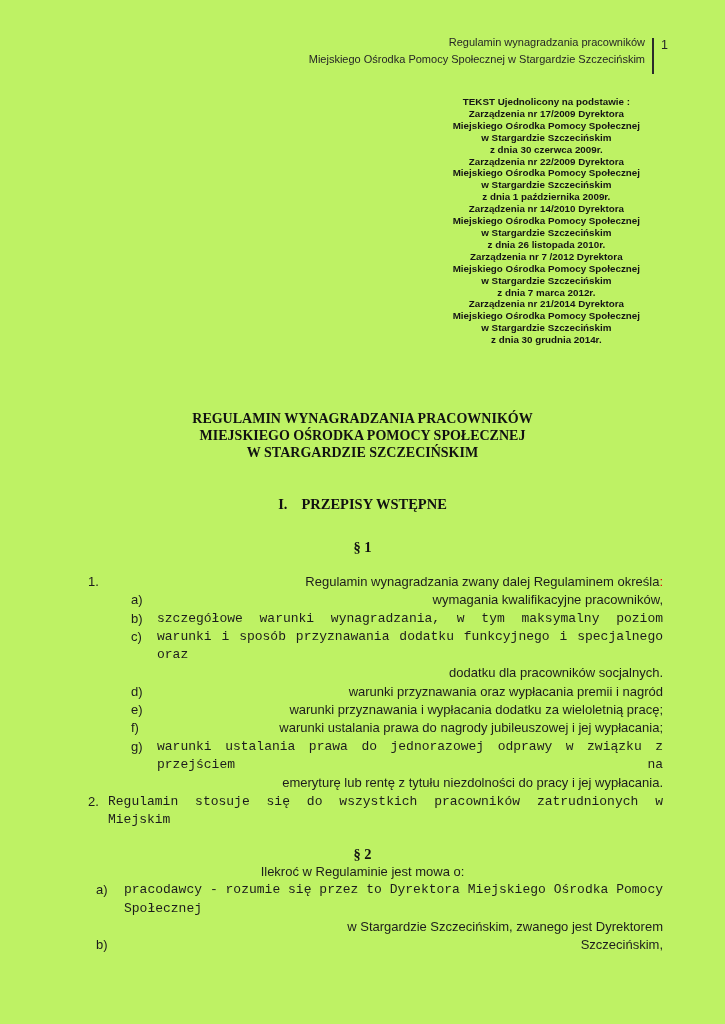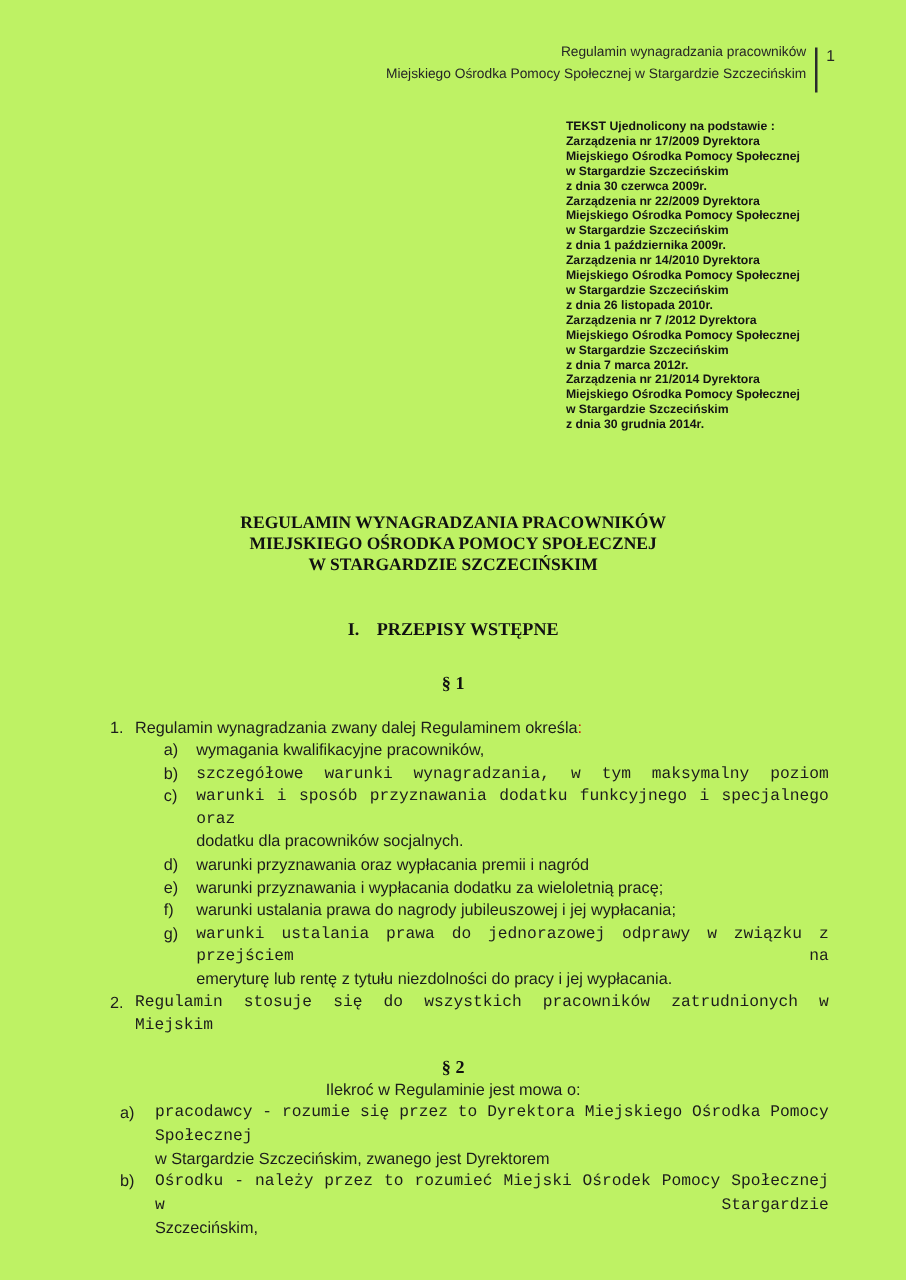--- a/index.html
+++ b/index.html
@@ -8,41 +8,41 @@
     overflow:hidden; font-family:"Liberation Sans","DejaVu Sans",sans-serif;
     color:#1c1c1c;
   }
   
   .header { position:absolute; top:34px; right:80px; text-align:right; }
   .header-line { font-size:11px; line-height:17px; color:#262626; white-space:nowrap; }
   .page-num-bar { position:absolute; top:38px; right:71px; width:2px; height:36px; background:#2b2b2b; }
   .page-num { position:absolute; top:38px; right:57px; font-size:12.5px; color:#262626; }
   
   .legal {
-    position:absolute; top:96px; right:85px; text-align:left;
+    position:absolute; top:96px; right:85px; text-align:center;
     font-weight:700; font-size:9.8px; line-height:11.9px; color:#141414;
   }
   .legal div { white-space:nowrap; }
   
   .content { position:absolute; top:410px; left:62px; width:601px; font-size:13px; line-height:18.3px; }
   .serif { font-family:"Liberation Serif","DejaVu Serif",serif; }
   .doc-title { text-align:center; font-weight:700; font-size:14px; line-height:17px; color:#111111; }
   .section-heading { margin-top:34px; text-align:center; font-weight:700; font-size:14.5px; line-height:18px; color:#111111; }
   .section-heading .sec-num { margin-right:14px; }
   .para-mark { text-align:center; font-weight:700; font-size:14.5px; line-height:18px; color:#111111; }
   .mark-1 { margin-top:25px; }
   .mark-2 { margin-top:16px; }
   .num-item { position:relative; padding-left:46px; }
   .num-item.first { margin-top:17px; }
   .num-marker { position:absolute; left:26px; top:0; }
   .sub-item { position:relative; padding-left:95px; }
   .sub-marker { position:absolute; left:69px; top:0; }
   .sub2-item { position:relative; padding-left:62px; }
   .sub2-marker { position:absolute; left:34px; top:0; }
-  .line { text-align:left; }
+  .line { text-align:right; }
   .line.stretch { text-align:justify; text-align-last:justify;font-family:Liberation Mono, monospace; }
   .intro-line { text-align:center; }
   .red { color:#e00000; }
 </style>
 </head>
 <body>
 
 <div class="page">
 
   <div class="header">
@@ -142,18 +142,17 @@
     <div class="intro-line">Ilekroć w Regulaminie jest mowa o:</div>
 
     <div class="sub2-item">
       <span class="sub2-marker">a)</span>
       <div class="line stretch">pracodawcy - rozumie się przez to Dyrektora Miejskiego Ośrodka Pomocy Społecznej</div>
       <div class="line">w Stargardzie Szczecińskim, zwanego jest Dyrektorem</div>
     </div>
 
     <div class="sub2-item">
       <span class="sub2-marker">b)</span>
-      <div class="line stretch">Ośrodku - należy przez to rozumieć Miejski Ośrodek Pomocy Społecznej w Stargardzie</div>
       <div class="line">Szczecińskim,</div>
     </div>
 
   </div>
 </div>
 
 </body></html>

